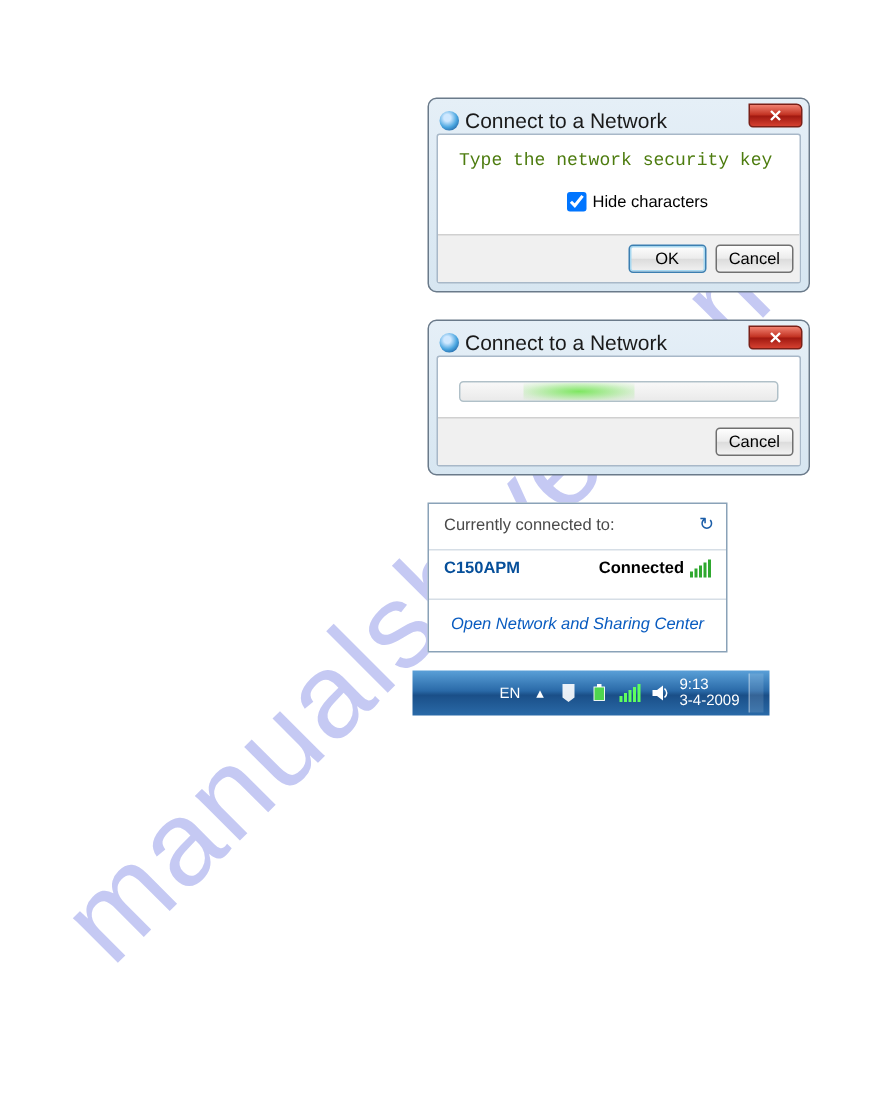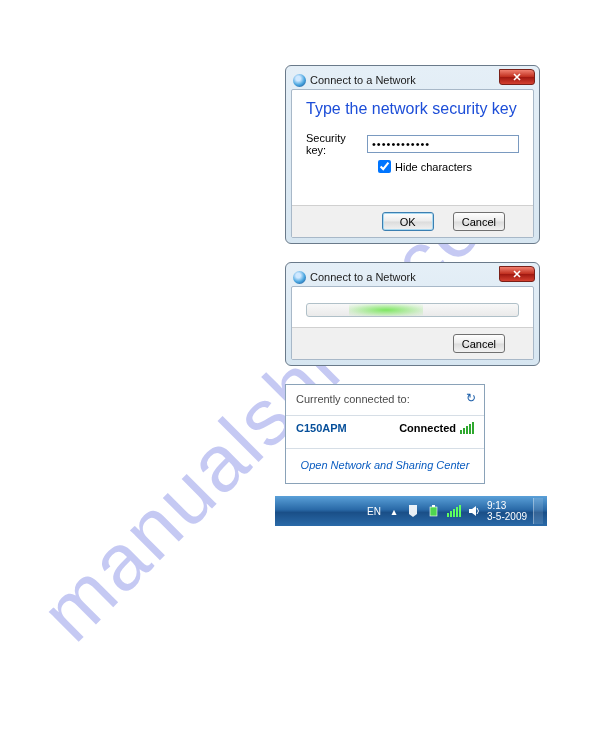--- a/index.html
+++ b/index.html
@@ -51,21 +51,21 @@
     padding-left: 2px;
   }
   .title-icon {
     width: 13px; height: 13px;
     border-radius: 50%;
     background: radial-gradient(circle at 40% 35%, #cfe8ff 20%, #4aa6e0 55%, #2060a0 85%);
     margin-right: 4px;
     flex-shrink: 0;
   }
   .title-text {
-    font-size: 11px;
+    font-size: 14px;
     color: #1a1a1a;
   }
   .close-btn {
     position: absolute;
     right: -1px; top: -2px;
     width: 36px; height: 16px;
     background: linear-gradient(#f08070, #c13020 48%, #a01810 52%, #d44030);
     border: 1px solid #7a2018;
     border-radius: 0 4px 3px 3px;
     color: #fff;
@@ -74,23 +74,24 @@
   }
   .close-btn svg { width: 10px; height: 10px; }
 
   .dialog-body {
     background: #fff;
     border: 1px solid #a8b8c8;
     border-radius: 2px;
     padding: 10px 14px 8px 14px;
   }
   .heading {
-    color: #1d4ed8;
-    font-size: 16px;
+    color: #4d7c0f;
+    font-size: 12px;
     margin-bottom: 14px;
+    font-family: Liberation Mono, monospace;
   }
   .field-row {
     display: flex;
     align-items: center;
     margin-bottom: 4px;
   }
   .field-label {
     width: 72px;
     text-align: left;
     color: #000;
@@ -108,25 +109,25 @@
     margin-left: 72px;
     display: flex;
     align-items: center;
     gap: 4px;
   }
   .check-row input { margin: 0; }
 
   .dialog-footer {
     background: #f0f0f0;
     border-top: 1px solid #d0d0d0;
-    margin: 32px -14px -8px -14px;
-    padding: 6px 28px;
+    margin: 15px -14px -8px -14px;
+    padding: 6px 4px;
     display: flex;
     justify-content: flex-end;
-    gap: 19px;
+    gap: 6px;
   }
   .dialog-footer.no-top-gap { margin-top: 10px; }
   .vbtn {
     min-width: 52px;
     height: 19px;
     border: 1px solid #707070;
     border-radius: 3px;
     background: linear-gradient(#fefefe, #ececec 48%, #dcdcdc 52%, #f2f2f2);
     font-size: 11px;
     color: #000;
@@ -221,21 +222,21 @@
 
   .fly-link {
     text-align: center;
     padding: 10px 0 12px 0;
     font-style: italic;
   }
   .fly-link a { color: #0a5cc0; text-decoration: none; font-size: 11px; }
 
   
   .taskbar {
-    width: 272px;
+    width: 238px;
     height: 30px;
     background: linear-gradient(#5aa0d8, #2a6aa8 45%, #1a4f88 55%, #2a6aa8);
     display: flex;
     align-items: center;
     justify-content: flex-end;
     padding: 0 4px 0 8px;
     color: #fff;
     font-size: 10px;
     gap: 6px;
     margin-left: -10px;
@@ -262,24 +263,20 @@
       <span class="title-icon"></span>
       <span class="title-text">Connect to a Network</span>
       <div class="close-btn">
         <svg viewBox="0 0 10 10">
             <path d="M2 2 L8 8 M8 2 L2 8" stroke="#fff" stroke-width="1.6"></path>
           </svg>
       </div>
     </div>
     <div class="dialog-body">
       <div class="heading">Type the network security key</div>
-      <div class="field-row">
-        <span class="field-label">Security key:</span>
-        <input class="text-input" type="text" value="••••••••••••" style="">
-      </div>
       <div class="check-row">
         <input type="checkbox" checked="" style="">
         <span>Hide characters</span>
       </div>
       <div class="dialog-footer">
         <div class="vbtn default">OK</div>
         <div class="vbtn">Cancel</div>
       </div>
     </div>
   </div>
@@ -355,18 +352,18 @@
       </span>
       <span class="tray-icon">
         <svg viewBox="0 0 14 14">
             <path d="M2 5 H5 L9 2 V12 L5 9 H2 Z" fill="#fff"></path>
             <path d="M10 4 Q13 7 10 10" stroke="#fff" stroke-width="1" fill="none"></path>
           </svg>
       </span>
     </div>
     <div class="clock">
       <div>9:13</div>
-      <div>3-5-2009</div>
+      <div>3-4-2009</div>
     </div>
     <div class="show-desktop"></div>
   </div>
 
 </div>
 
 </body></html>

